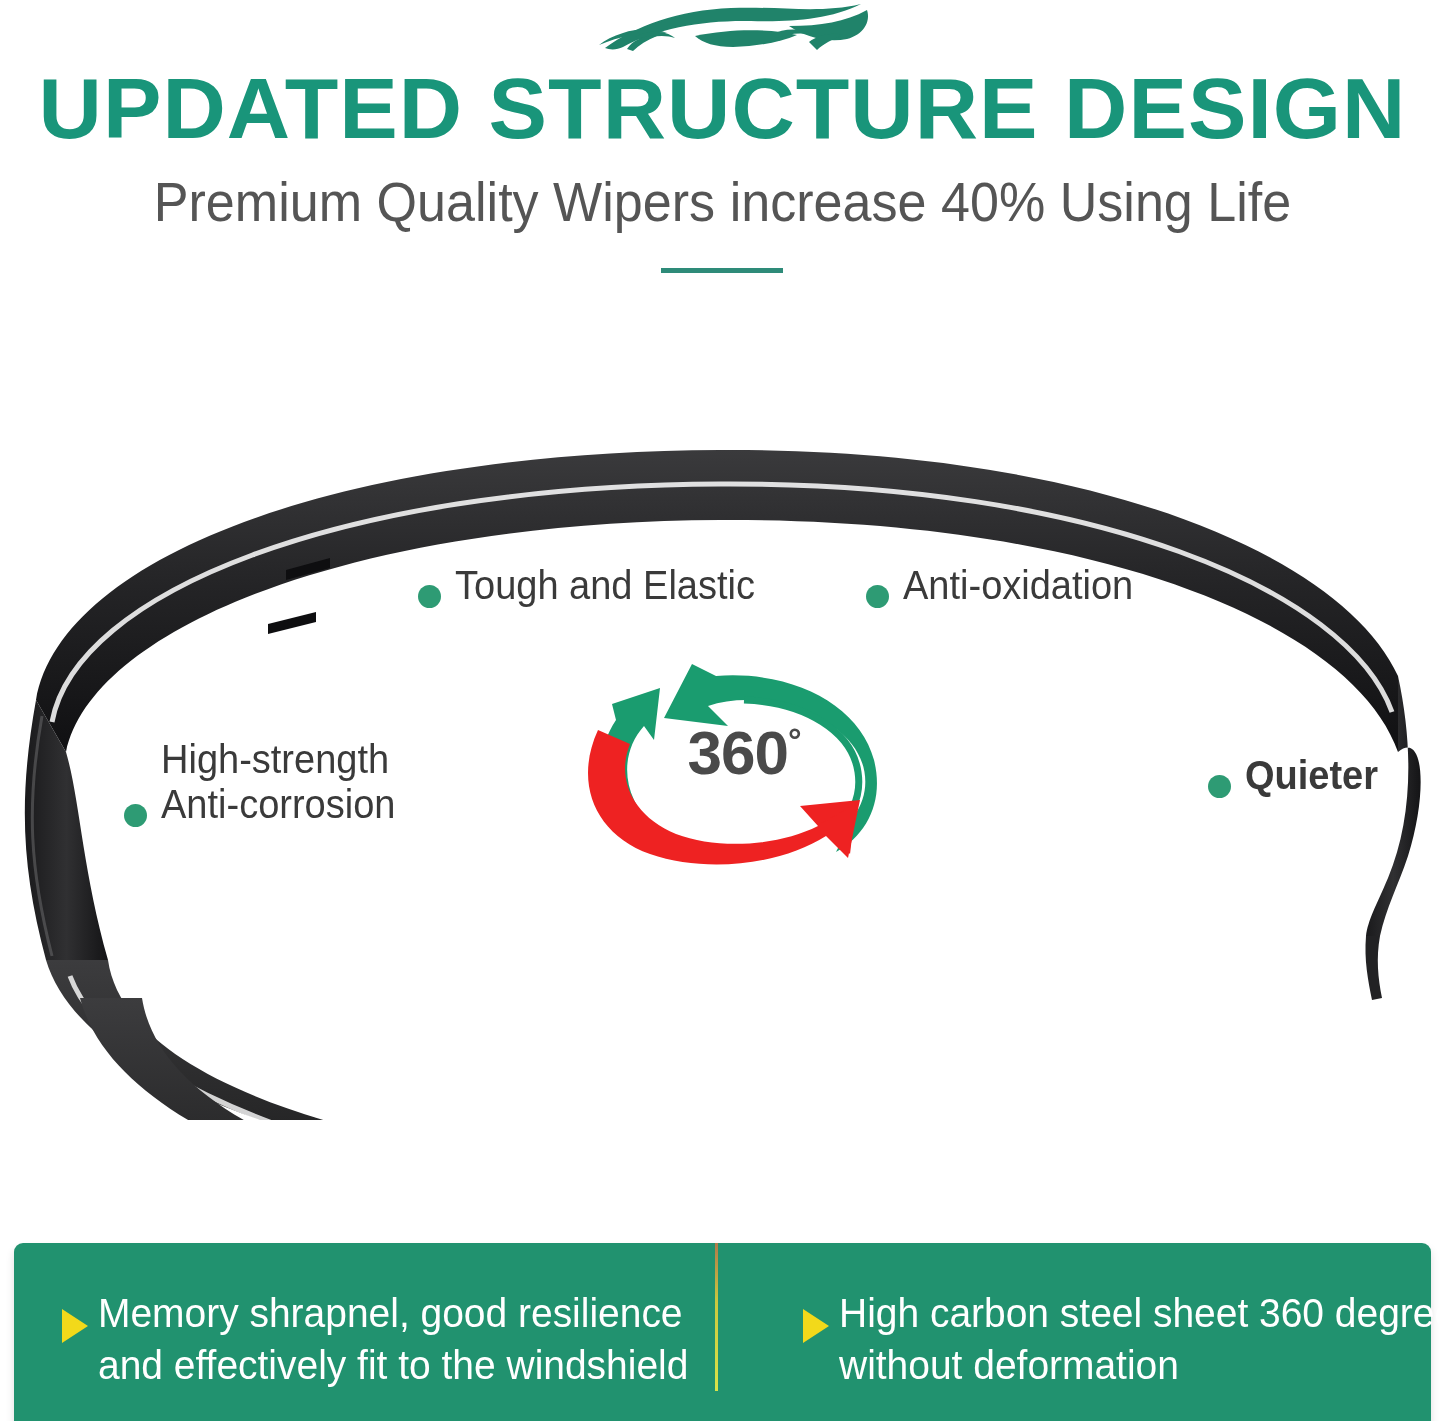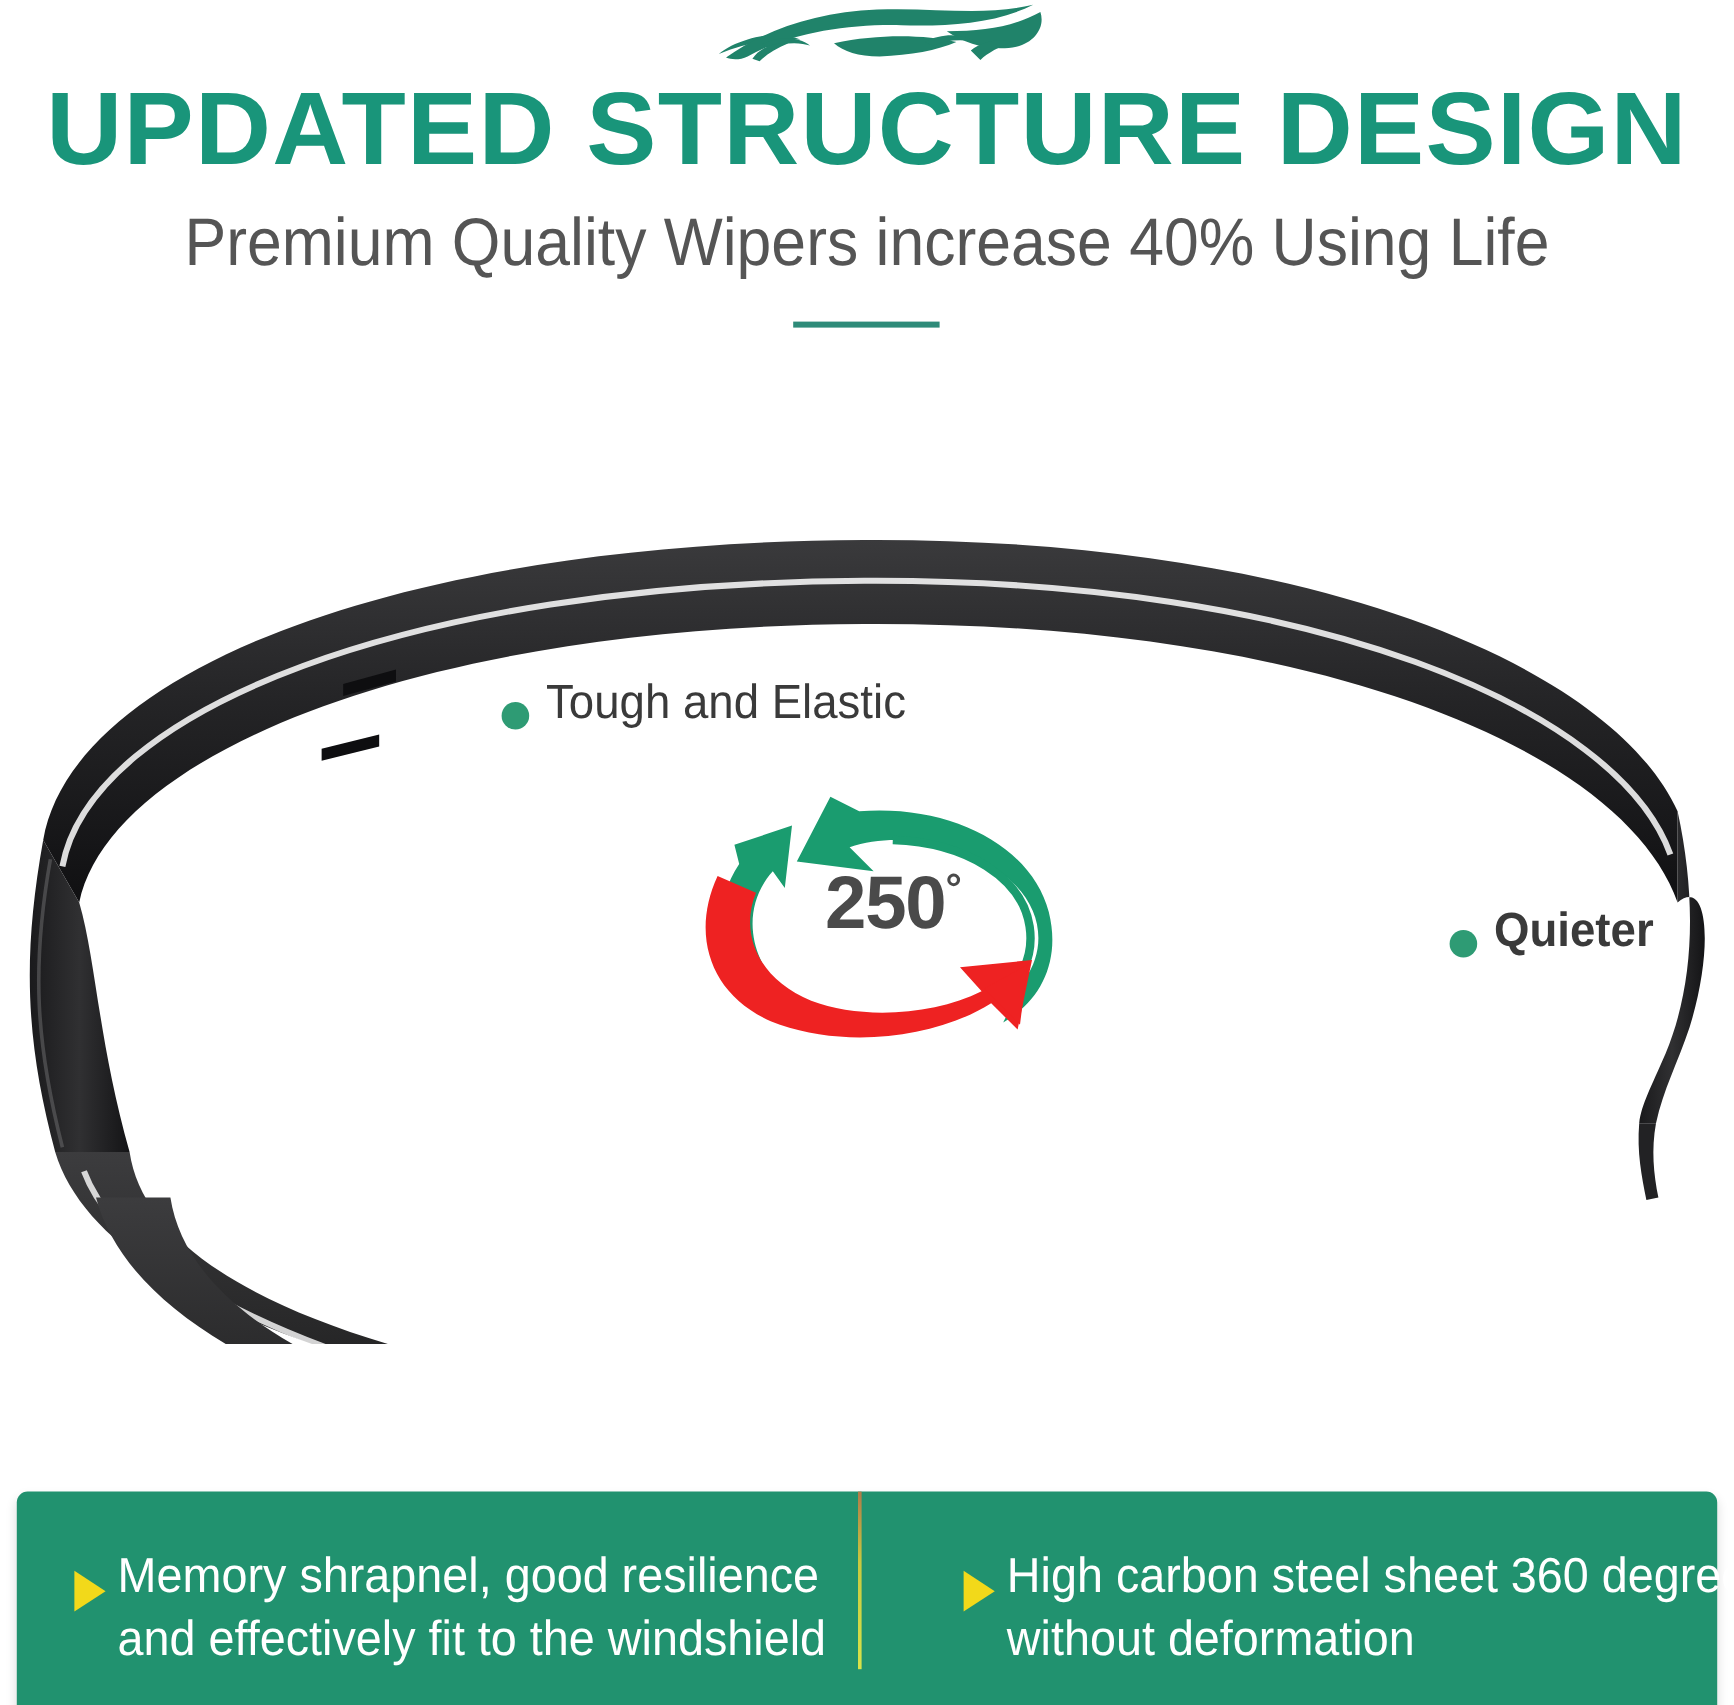--- a/index.html
+++ b/index.html
@@ -287,21 +287,32 @@
 
     <path d="M 286 170 L 330 158 L 330 168 L 286 180 Z" fill="#0E0E10"></path>
     <path d="M 268 224 L 316 212 L 316 222 L 268 234 Z" fill="#0E0E10"></path>
   </svg>
 
   <div class="feature" id="feat-tough">
     <span class="dot"></span>
     <span class="ftext">Tough and Elastic</span>
   </div>
 
-
+  <div class="feature" id="feat-anti">
+    <span class="dot"></span>
+    <span class="ftext">Anti-oxidation</span>
+  </div>
+
+  <div class="feature" id="feat-high">
+    <span class="dot"></span>
+    <span class="ftext">
+      <span style="display:block">High-strength</span>
+      <span style="display:block">Anti-corrosion</span>
+    </span>
+  </div>
 
   <div class="feature" id="feat-quiet">
     <span class="dot"></span>
     <span class="ftext">Quieter</span>
   </div>
 
   <div class="badge360">
     <svg viewBox="0 0 352 222" style="position:absolute;left:0;top:0;width:352px;height:222px">
 
       <path fill="#1A9C6F" d="
@@ -338,21 +349,21 @@
         L 292 152
         L 232 158
         L 250 178
         C 210 198 150 202 108 186
         C 64 168 48 130 62 96
         Z"></path>
 
       <path fill="#EE2222" d="
         M 252 176 L 288 156 L 282 206 Z"></path>
     </svg>
-    <div class="num"><span>250</span><span class="deg">°</span></div>
+    <div class="num"><span>360</span><span class="deg">°</span></div>
   </div>
 
   <div class="banner">
     <div class="banner-col left">
       <span class="tri"></span>
       <span class="banner-text">
         <span style="display:block">Memory shrapnel, good resilience</span>
         <span style="display:block">and effectively fit to the windshield</span>
       </span>
     </div>

